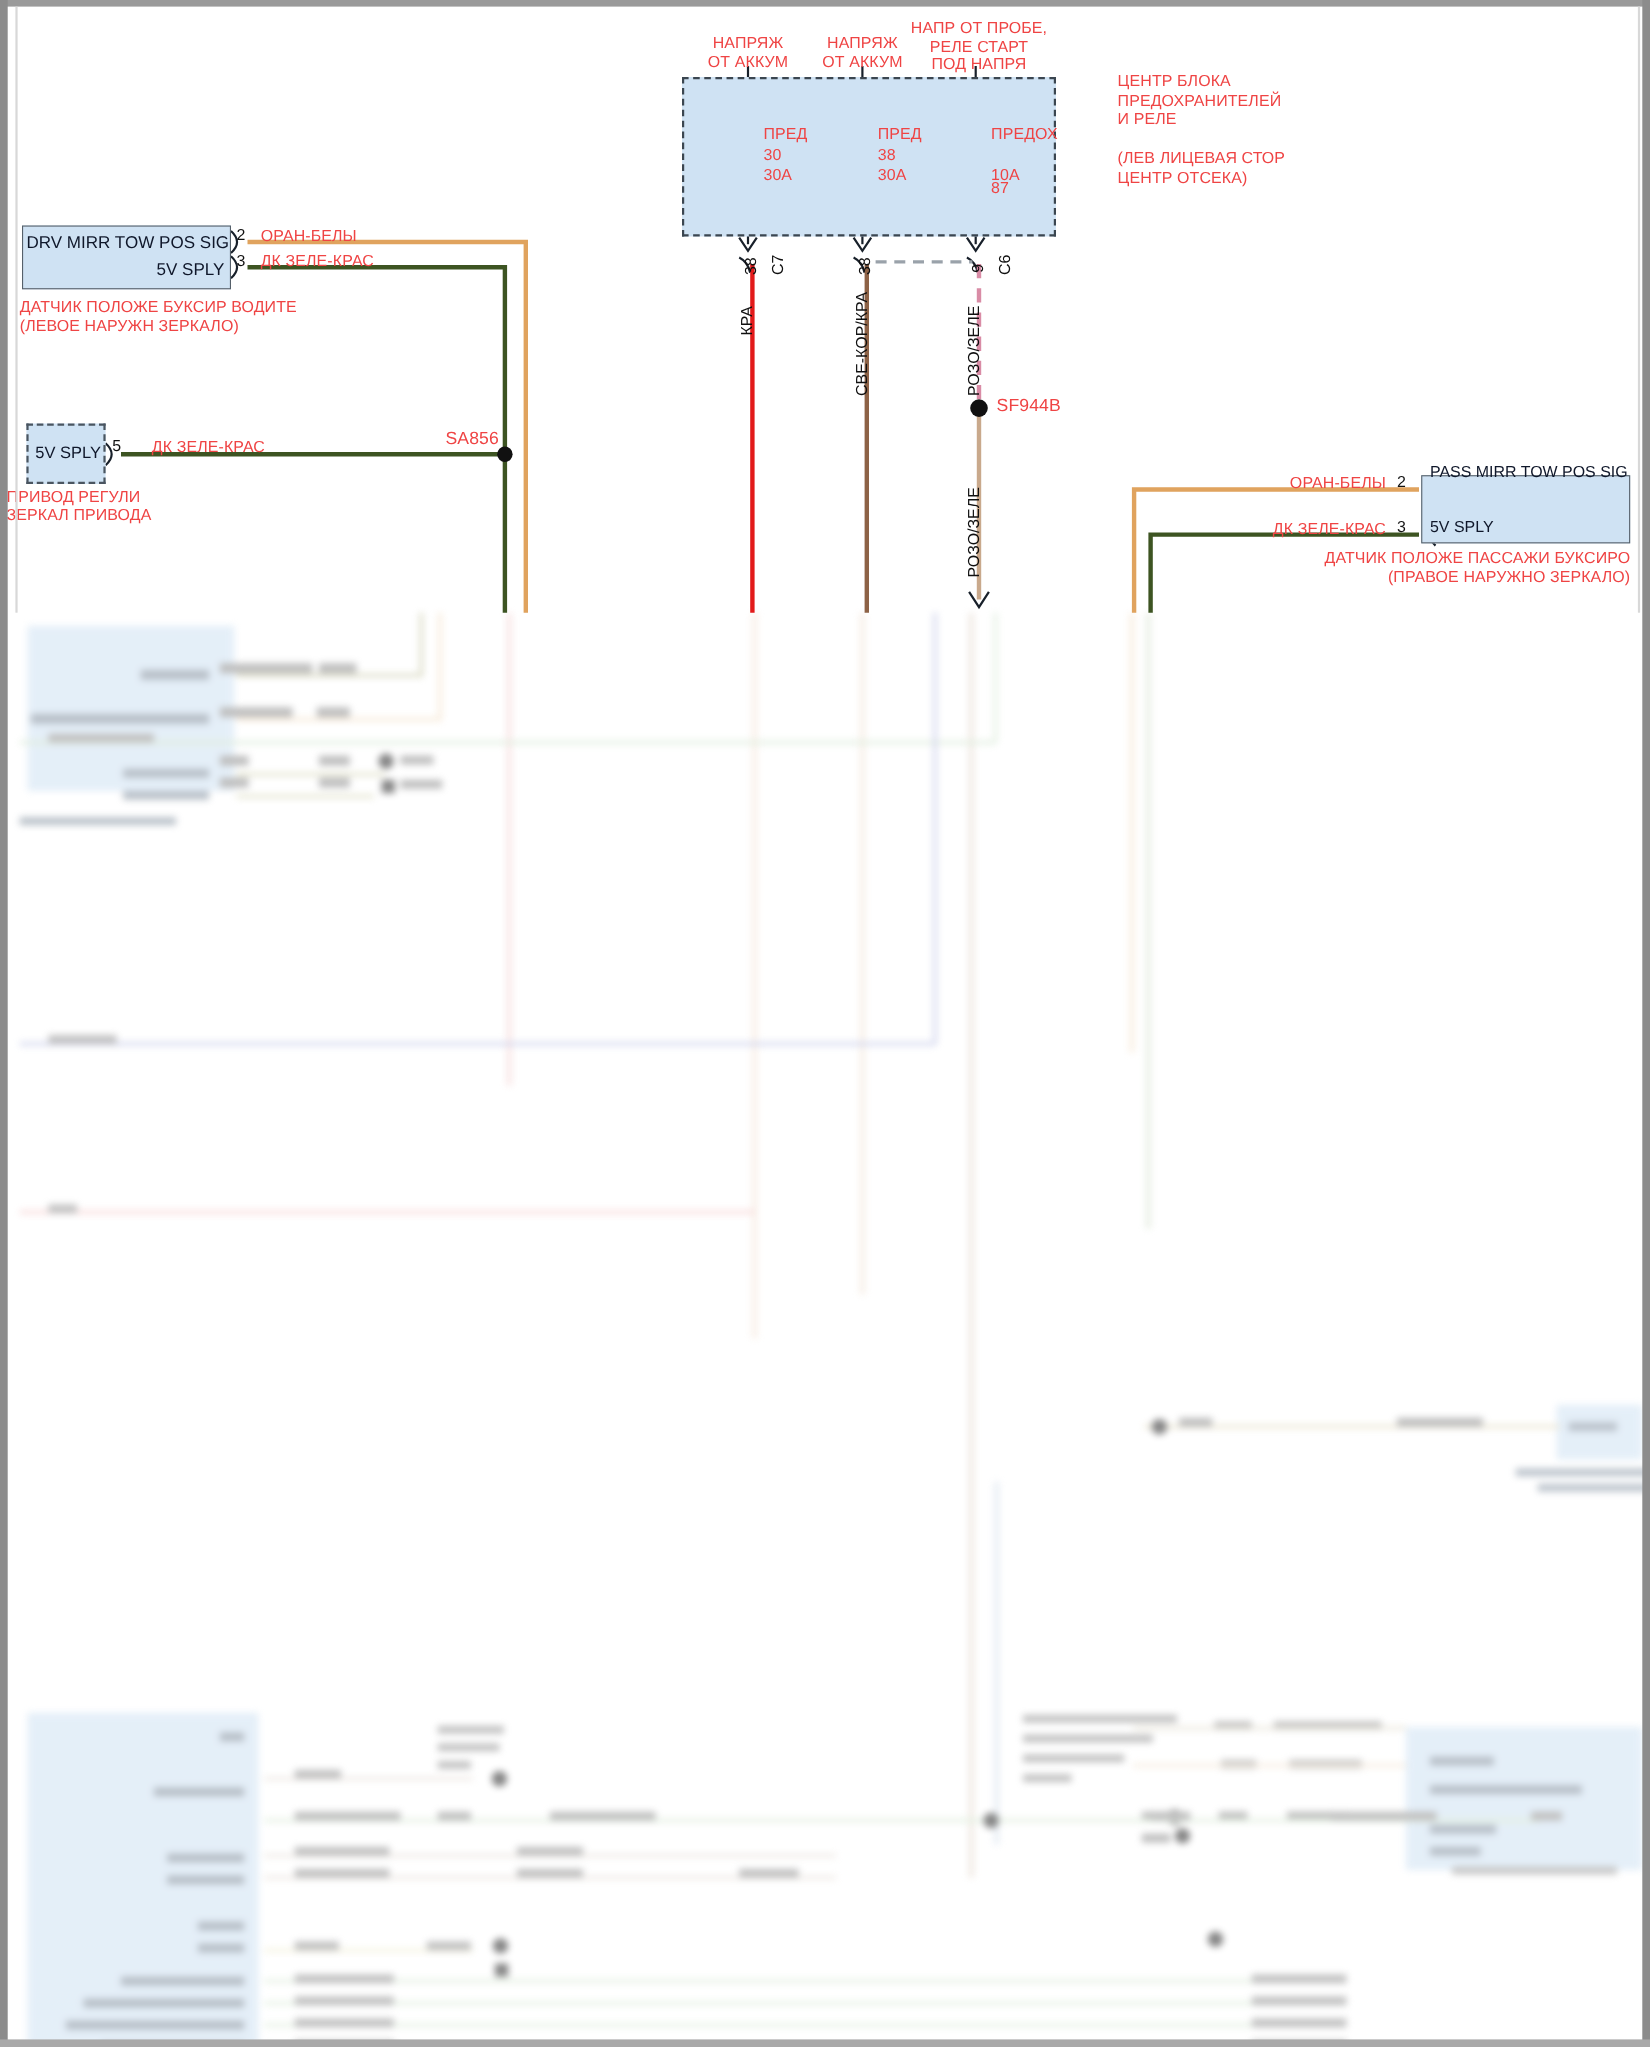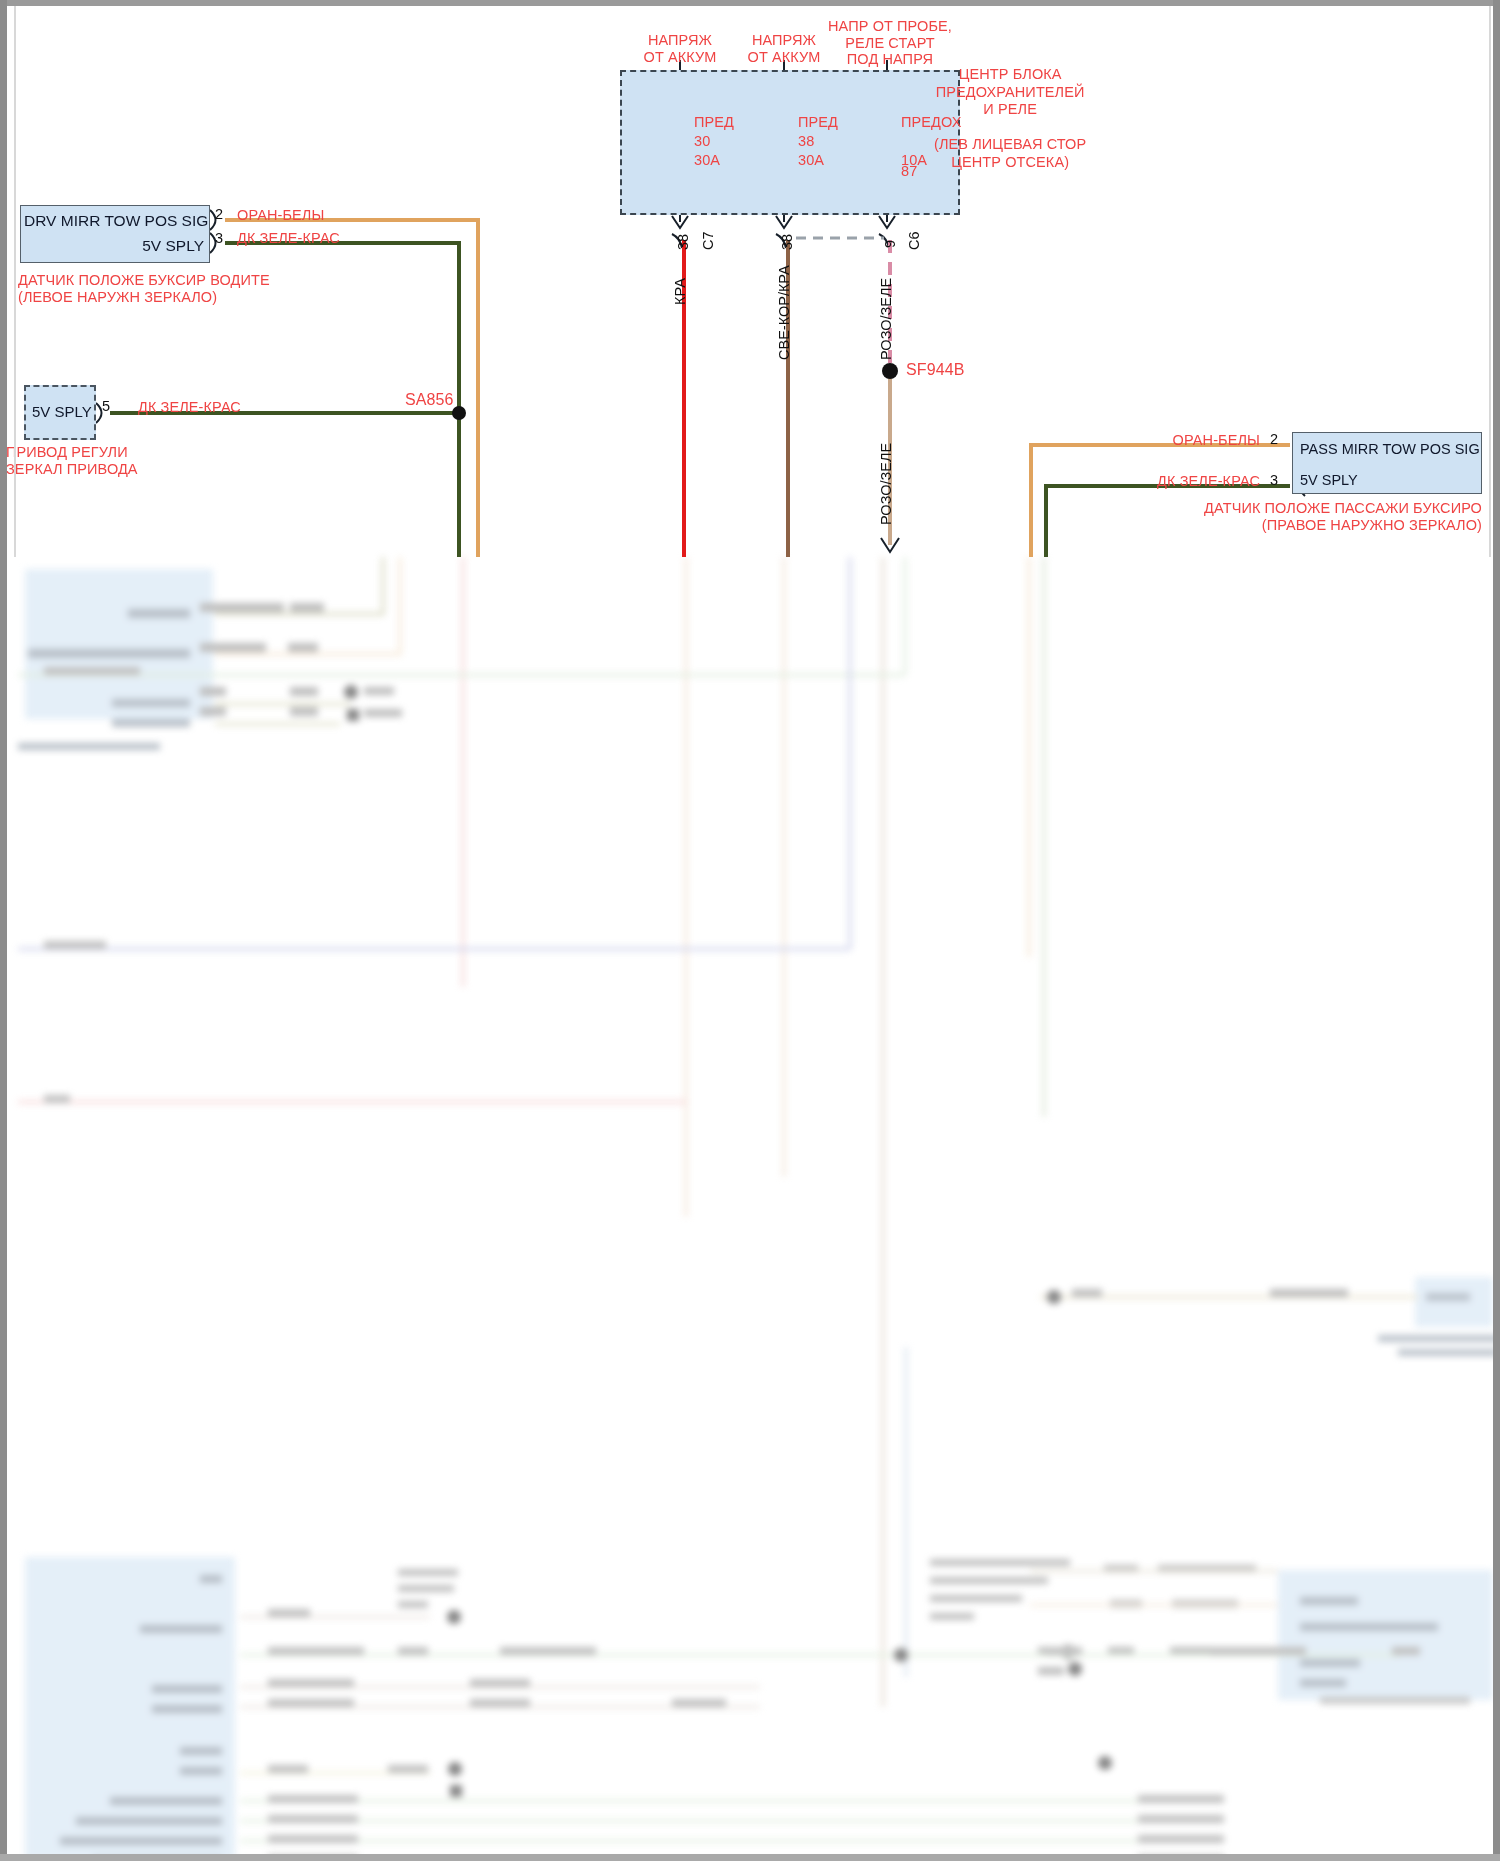--- a/index.html
+++ b/index.html
@@ -359,21 +359,21 @@
     <div class="lbl" style="left:694px; top:152px;"><span>30A</span></div>
 
     <div class="lbl" style="left:798px; top:114px;"><span>ПРЕД</span></div>
     <div class="lbl" style="left:798px; top:133px;"><span>38</span></div>
     <div class="lbl" style="left:798px; top:152px;"><span>30A</span></div>
 
     <div class="lbl" style="left:901px; top:114px;"><span>ПРЕДОХ</span></div>
     <div class="lbl" style="left:901px; top:133px;margin-top:30px;"><span>87</span></div>
     <div class="lbl" style="left:901px; top:152px;"><span>10A</span></div>
 
-    <div class="lbl" style="left:934px; top:66px; line-height:17.5px;text-align:center;"><span>ЦЕНТР БЛОКА</span><br><span>ПРЕДОХРАНИТЕЛЕЙ</span><br><span>И РЕЛЕ</span><br>&nbsp;<br><span>(ЛЕВ ЛИЦЕВАЯ СТОР</span><br><span>ЦЕНТР ОТСЕКА)</span></div>
+    <div class="lbl" style="left:1016px; top:66px; line-height:17.5px;"><span>ЦЕНТР БЛОКА</span><br><span>ПРЕДОХРАНИТЕЛЕЙ</span><br><span>И РЕЛЕ</span><br>&nbsp;<br><span>(ЛЕВ ЛИЦЕВАЯ СТОР</span><br><span>ЦЕНТР ОТСЕКА)</span></div>
 
     <div class="vert" style="left:675px; top:250px;"><span>38</span></div>
     <div class="vert" style="left:700px; top:250px;">C7</div>
     <div class="vert" style="left:779px; top:250px;"><span>38</span></div>
     <div class="vert" style="left:882px; top:248px;"><span>9</span></div>
     <div class="vert" style="left:906px; top:250px;">C6</div>
 
     <div class="vert" style="left:672px; top:305px;"><span>КРА</span></div>
     <div class="vert" style="left:776px; top:360px;"><span>СВЕ-КОР/КРА</span></div>
     <div class="vert" style="left:878px; top:360px;"><span>РОЗО/ЗЕЛЕ</span></div>
@@ -392,21 +392,21 @@
     <div class="lbl" style="left:237px; top:230px;"><span>ДК ЗЕЛЕ-КРАС</span></div>
     <div class="lbl" style="left:18px; top:272px;"><span>ДАТЧИК ПОЛОЖЕ БУКСИР ВОДИТЕ</span><br><span>(ЛЕВОЕ НАРУЖН ЗЕРКАЛО)</span></div>
 
     <div class="box dashed" style="left:24px; top:385px; width:72px; height:55px;"></div>
     <div class="boxtxt" style="left:32px; top:403px; font-size:15px;"><span>5V SPLY</span></div>
     <div class="pin" style="left:102px; top:398px;"><span>5</span></div>
     <div class="lbl" style="left:138px; top:399px;"><span>ДК ЗЕЛЕ-КРАС</span></div>
     <div class="lbl" style="left:6px; top:444px;"><span>ПРИВОД РЕГУЛИ</span><br><span>ЗЕРКАЛ ПРИВОДА</span></div>
 
     <div class="box" style="left:1292px; top:432px; width:190px; height:62px;"></div>
-    <div class="boxtxt" style="left:1300px; top:441px; font-size:14.5px;"><span>PASS MIRR TOW POS SIG</span></div>
+    <div class="boxtxt" style="left:1300px; top:422px; font-size:14.5px;"><span>PASS MIRR TOW POS SIG</span></div>
     <div class="boxtxt" style="left:1300px; top:472px; font-size:14.5px;"><span>5V SPLY</span></div>
     <div class="pin" style="left:1270px; top:431px;"><span>2</span></div>
     <div class="pin" style="left:1270px; top:472px;"><span>3</span></div>
     <div class="lbl r" style="left:1080px; top:432px; width:180px; text-align:right;"><span>ОРАН-БЕЛЫ</span></div>
     <div class="lbl r" style="left:1080px; top:473px; width:180px; text-align:right;"><span>ДК ЗЕЛЕ-КРАС</span></div>
     <div class="lbl r" style="left:1040px; top:500px; width:442px; text-align:right;"><span>ДАТЧИК ПОЛОЖЕ ПАССАЖИ БУКСИРО</span><br><span>(ПРАВОЕ НАРУЖНО ЗЕРКАЛО)</span></div>
 
   </div>
 
   <div class="frame-top" style="z-index:60;"></div>

